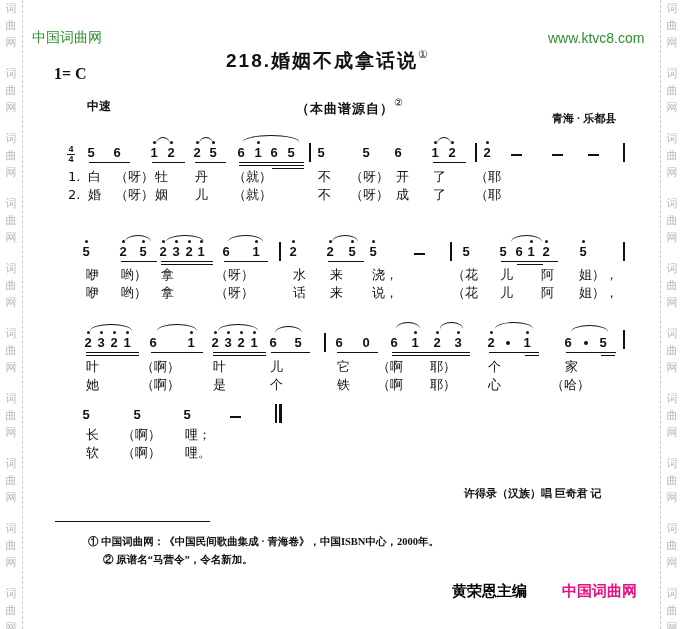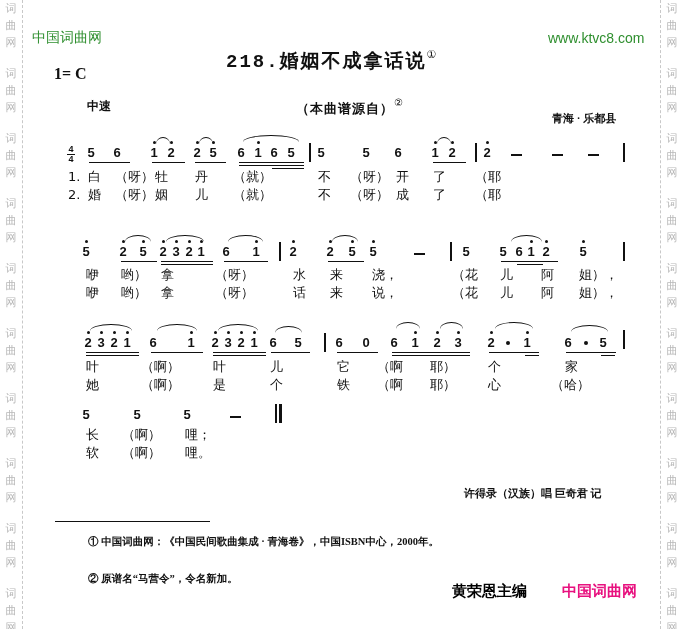--- a/index.html
+++ b/index.html
@@ -17,21 +17,21 @@
     .side-glyphs {
       position: absolute; top: 0; left: 0; width: 22px;
       display: flex; flex-direction: column; align-items: center;
     }
     .side-group { display: flex; flex-direction: column; align-items: center; margin-bottom: 14px; }
     .side-glyph { font-size: 11px; line-height: 17px; color: #b8b8b8; }
 
     .abs { position: absolute; white-space: nowrap; }
     .site-left { left: 32px; top: 29px; font-size: 14px; color: #2f8f2f; }
     .site-right { left: 548px; top: 30px; font-size: 14px; color: #2f8f2f; font-family: "Liberation Sans", sans-serif; }
-    .title { left: 226px; top: 48px; font-size: 19px; font-weight: bold; font-family: Liberation Mono, monospace; letter-spacing: 2px; text-align: center; }
+    .title { left: 226px; top: 48px; font-size: 19px; font-weight: bold; font-family: Liberation Sans, sans-serif; letter-spacing: 2px; text-align: center; }
     .title sup { font-size: 11px; font-weight: normal; vertical-align: 9px; letter-spacing: 0; }
     .key { left: 54px; top: 65px; font-size: 16px; font-weight: bold; font-family: "Liberation Serif", serif; }
     .tempo { left: 87px; top: 98px; font-size: 12px; font-weight: bold; font-family: "Liberation Serif", serif; }
     .subtitle { left: 296px; top: 97px; font-size: 13px; font-weight: bold; font-family: "Liberation Serif", serif; letter-spacing: 1px; }
     .subtitle sup { font-size: 10px; font-weight: normal; vertical-align: 7px; }
     .region { left: 552px; top: 111px; font-size: 11px; font-weight: bold; font-family: "Liberation Serif", serif; }
 
     .staff { position: absolute; left: 0; top: 0; width: 683px; height: 629px; }
     .note { position: absolute; font-family: "Liberation Sans", sans-serif; font-weight: bold; font-size: 13px; line-height: 14px; text-align: center; width: 12px; }
     .dot-above { position: absolute; width: 3px; height: 3px; background: #111; border-radius: 50%; }
@@ -43,21 +43,21 @@
     .timesig { position: absolute; font-family: "Liberation Sans", sans-serif; font-weight: bold; font-size: 9px; line-height: 9px; text-align: center; width: 10px; }
     .timesig .bar { display: block; height: 1px; background: #111; margin: 0 1px; }
 
     .lyric-row { position: absolute; font-family: "DejaVu Sans", sans-serif; font-size: 13px; line-height: 16px; }
     .lyric { position: absolute; white-space: nowrap; }
 
     .credit { left: 464px; top: 486px; font-size: 11px; font-weight: bold; font-family: "Liberation Serif", serif; }
     .fn-rule { position: absolute; left: 55px; top: 521px; width: 155px; height: 1px; background: #111; }
     .footnote { left: 88px; font-size: 10.5px; font-weight: bold; font-family: "Liberation Serif", serif; }
     .fn1 { top: 535px; }
-    .fn2 { top: 572px; }
+    .fn2 { top: 553px; margin-left: 15px; }
     .source-label { left: 452px; top: 582px; font-size: 15px; font-weight: bold; color: #000; }
     .source-site { left: 562px; top: 582px; font-size: 15px; font-weight: bold; color: #e8117f; }
   </style>
 </head>
 <body>
 
 <div class="side-strip side-left">
   <div class="side-glyphs">
       <div class="side-group">
         <span class="side-glyph">词</span>

